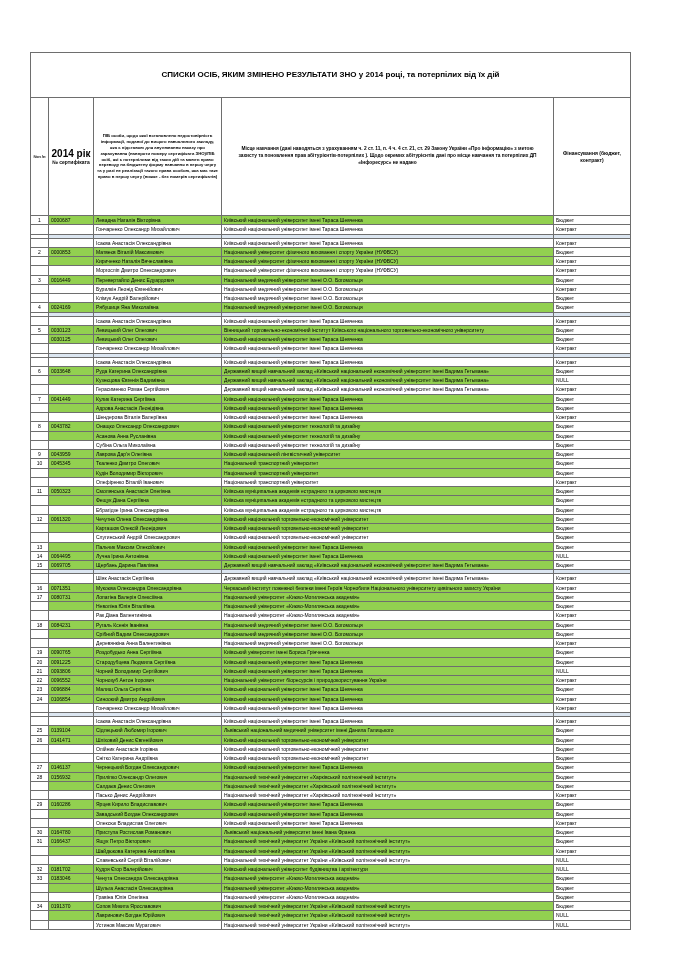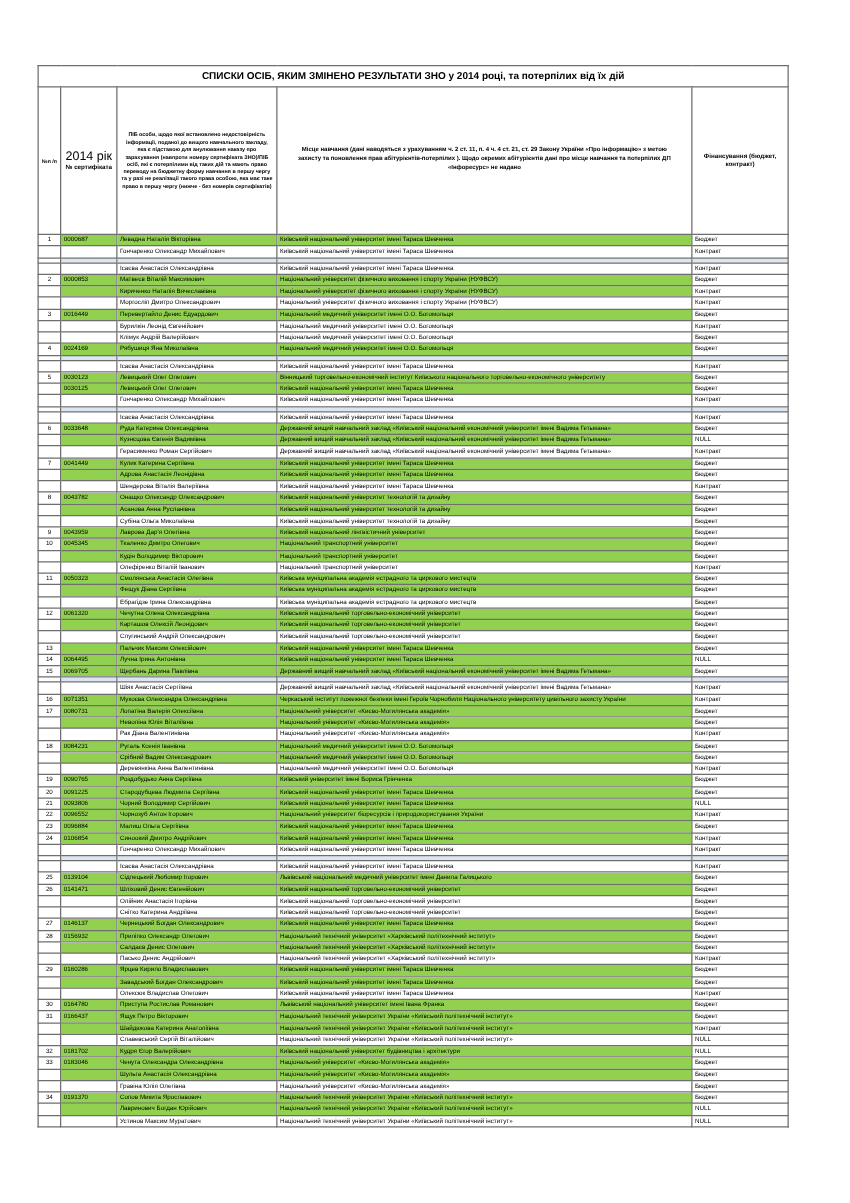--- a/index.html
+++ b/index.html
@@ -2,25 +2,25 @@
 <html style="--hl: #92D050; --sep: #DCE6F1; --bd: #6e6e6e;"><head>
 <meta charset="utf-8">
 <style>
   :root { --hl:#92D050; --sep:#DCE6F1; --bd:#6e6e6e; }
   * { margin:0; padding:0; box-sizing:border-box; }
   html,body { background:#fff; }
   body { width:680px; height:962px; font-family:"Liberation Sans", sans-serif; color:#000; overflow:hidden; }
   .page { padding:52px 0 0 30px; }
   table { border-collapse:collapse; width:600px; table-layout:fixed; }
   td, th { border:1px solid var(--bd); vertical-align:top; overflow:hidden; }
-  .title-cell { font-size:8px; font-weight:bold; text-align:center; padding:3px 14px; line-height:1.25; vertical-align:middle; }
+  .title-cell { font-size:8px; font-weight:bold; text-align:center; padding:17px 14px; line-height:1.25; vertical-align:middle; }
   th { font-weight:bold; vertical-align:middle; background:#fff; }
   .h-num   { font-size:4.2px; text-align:center; }
   .h-cert  { text-align:center; }
-  .h-cert .year { font-size:10px; font-weight:normal; line-height:1.1; }
+  .h-cert .year { font-size:10px; font-weight:bold; line-height:1.1; }
   .h-cert .certlabel { font-size:5px; font-weight:bold; line-height:1.2; }
   .h-name  { font-size:4.3px; text-align:center; padding:2px 3px; line-height:1.35; }
   .h-place { font-size:4.8px; text-align:center; padding:3px 14px; line-height:1.4; }
   .h-fund  { font-size:5px; text-align:center; padding:2px; line-height:1.3; }
   .hdr th { height:118px; }
   tbody td { font-size:5px; line-height:1.25; padding:1px 2px; height:9px; }
   .c-n { text-align:center; }
   .c-c { text-align:left; }
   .hl { background:var(--hl); }
   .sp { background:var(--sep); }

